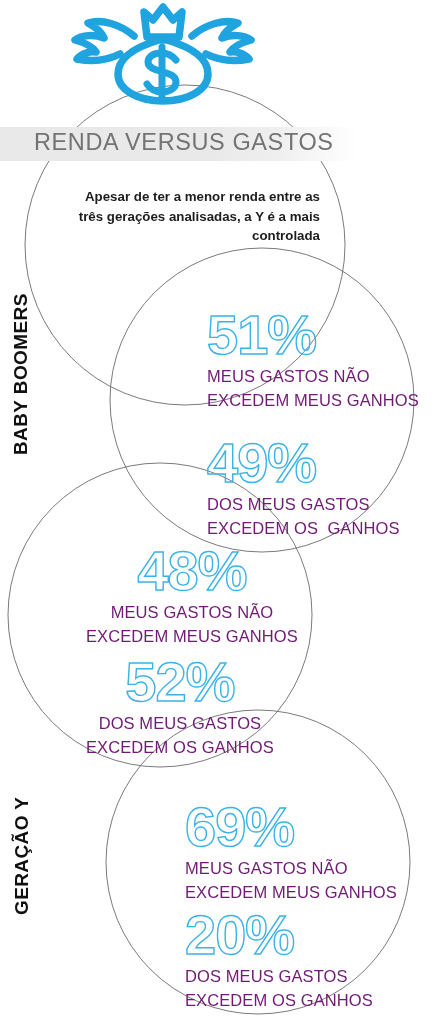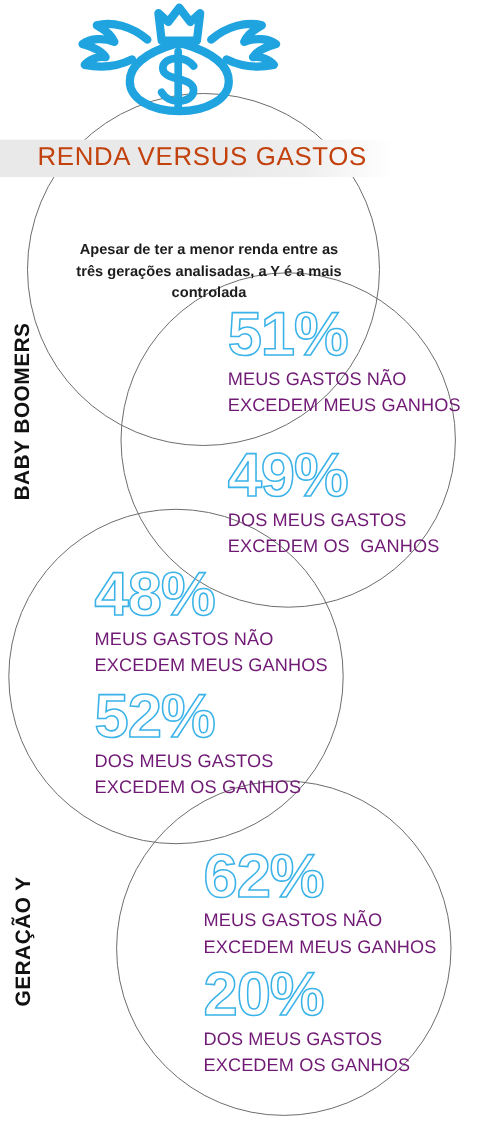--- a/index.html
+++ b/index.html
@@ -48,33 +48,33 @@
     height: 34px;
     background: linear-gradient(to right, #e9e9e9 0%, #e9e9e9 58%, #efefef 78%, #fbfbfb 94%, #ffffff 100%);
     z-index: 3;
   }
   #title-text {
     position: absolute;
     left: 34px;
     top: 129px;
     font-size: 23.5px;
     letter-spacing: 0.6px;
-    color: #c2410c;
+    color: #737373;
     font-weight: 400;
     z-index: 4;
     white-space: nowrap;
   }
 
   
   #intro {
     position: absolute;
     left: 60px;
-    top: 204px;
+    top: 174px;
     width: 260px;
-    text-align: center;
+    text-align: right;
     font-size: 13.3px;
     line-height: 19.5px;
     color: #1d1d1d;
     font-weight: 600;
     z-index: 4;
   }
 
   
   .gen-block {
     position: absolute;
@@ -100,20 +100,21 @@
     font-family: "Liberation Sans Narrow", "Liberation Sans", sans-serif;
     font-weight: 700;
     font-size: 56px;
     line-height: 56px;
     letter-spacing: -1px;
     color: transparent;
     -webkit-text-stroke: 1.4px #3bb3e8;
     text-stroke: 1.4px #3bb3e8;
     white-space: nowrap;
     font-stretch: condensed;
+    margin-top: 31px;
   }
   .desc {
     font-family: "Liberation Sans Narrow", "Liberation Sans", sans-serif;
     font-size: 16.5px;
     line-height: 22px;
     letter-spacing: 0.1px;
     color: #701a75;
     white-space: pre;
     font-stretch: condensed;
     margin-top: 2px;
@@ -172,41 +173,41 @@
       <div class="desc">EXCEDEM MEUS GANHOS</div>
     </div>
 
     <div class="stat" style="left:207px; top:404px;">
       <div class="pct">49%</div>
       <div class="desc">DOS MEUS GASTOS</div>
       <div class="desc">EXCEDEM OS  GANHOS</div>
     </div>
   </div>
 
-  <div class="gen-block" style="left:0; top:0; width:441px; height:875px;">
+  <div class="gen-block" style="left:0; top:0; width:441px; height:875px;text-align:center;">
     <div class="gen-label" style="left:40px; top:555px; height:120px; width:140px;">GERAÇÃO X</div>
 
     <div class="stat" style="left:86px; top:512px;">
       <div class="pct">48%</div>
       <div class="desc">MEUS GASTOS NÃO</div>
       <div class="desc">EXCEDEM MEUS GANHOS</div>
     </div>
 
     <div class="stat" style="left:86px; top:623px;">
       <div class="pct">52%</div>
       <div class="desc">DOS MEUS GASTOS</div>
       <div class="desc">EXCEDEM OS GANHOS</div>
     </div>
   </div>
 
   <div class="gen-block" style="left:0; top:0; width:441px; height:1024px;">
     <div class="gen-label" style="left:131px; top:795px; height:120px; width:140px;">GERAÇÃO Y</div>
 
     <div class="stat" style="left:185px; top:768px;">
-      <div class="pct">62%</div>
+      <div class="pct">69%</div>
       <div class="desc">MEUS GASTOS NÃO</div>
       <div class="desc">EXCEDEM MEUS GANHOS</div>
     </div>
 
     <div class="stat" style="left:185px; top:876px;">
       <div class="pct">20%</div>
       <div class="desc">DOS MEUS GASTOS</div>
       <div class="desc">EXCEDEM OS GANHOS</div>
     </div>
   </div>

